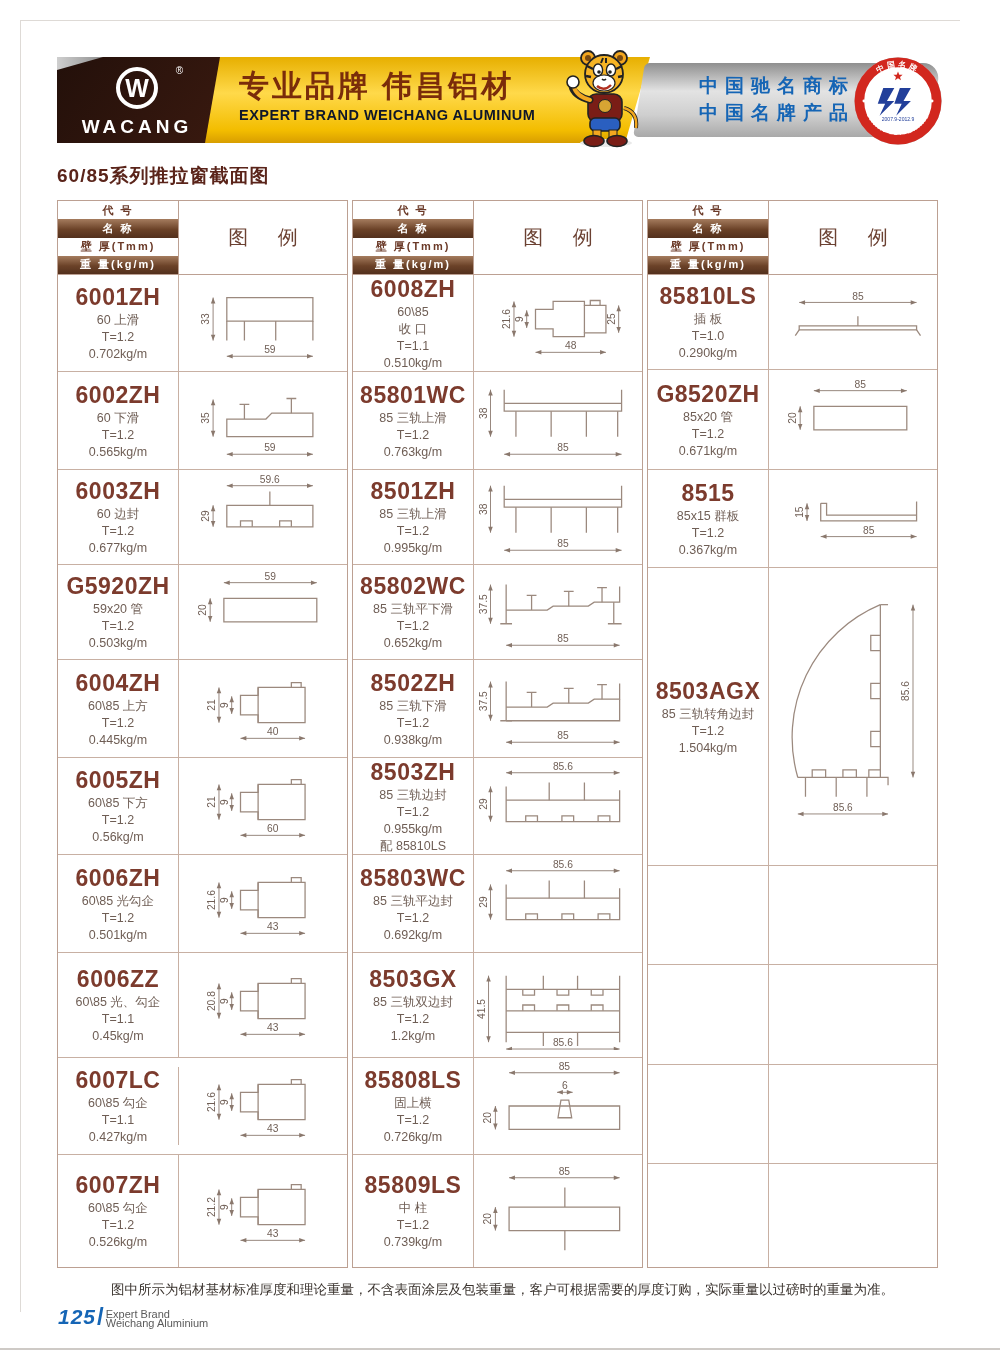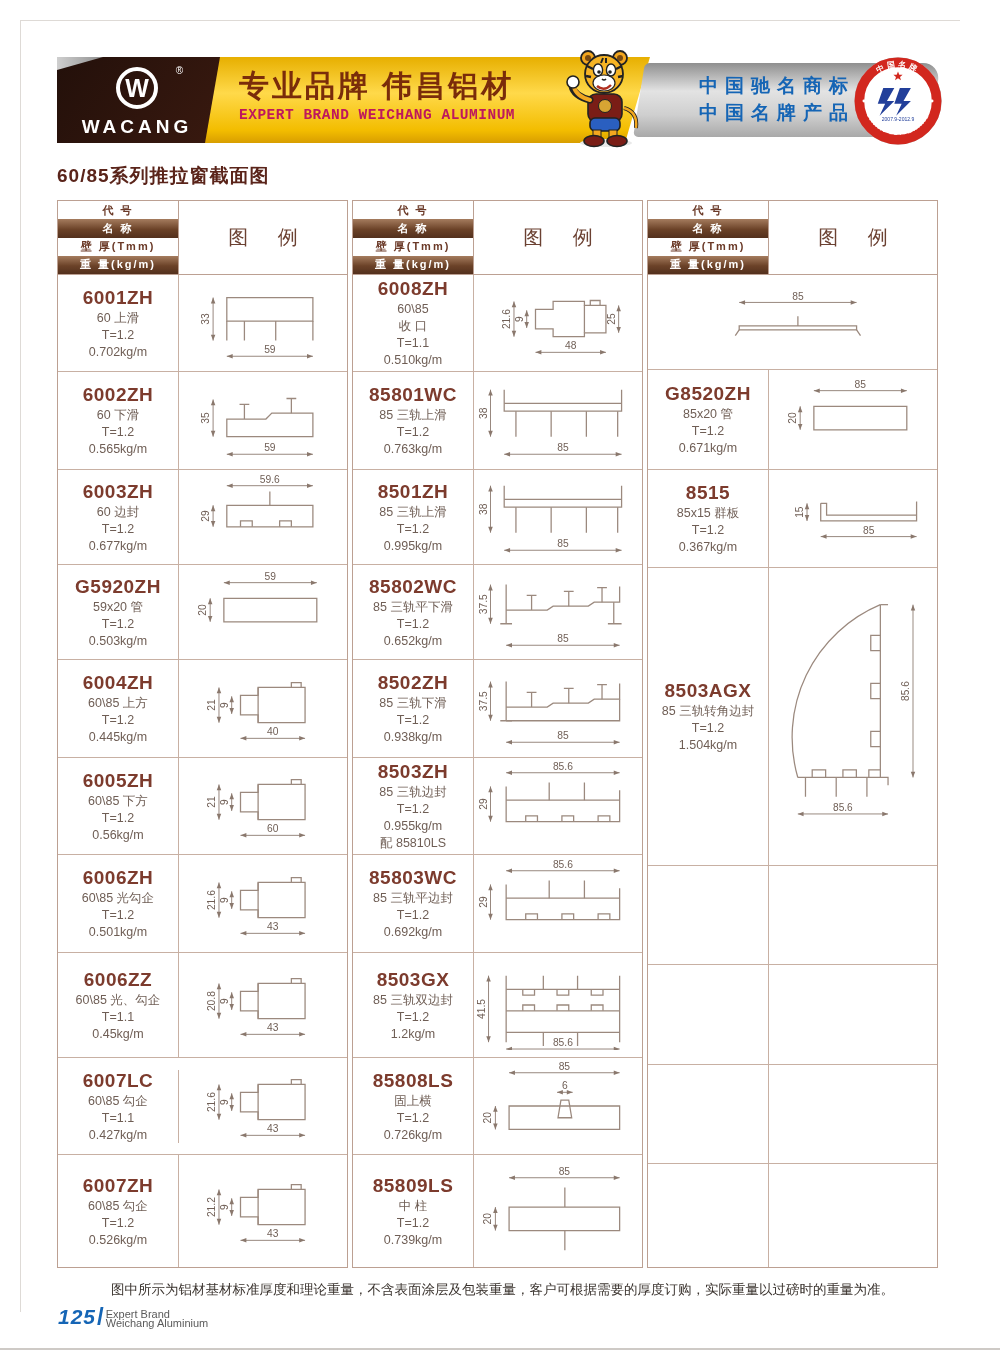--- a/index.html
+++ b/index.html
@@ -15,22 +15,22 @@
   .b-sliver{position:absolute;left:0;top:0;width:46px;height:13px;background:linear-gradient(90deg,#cfcfcf,#8f8f8f);
             clip-path:polygon(0 0,100% 0,0 100%);}
   .b-silver{position:absolute;left:582px;top:6px;width:296px;height:74px;transform:skewX(-9deg);
             border-radius:5px 18px 18px 5px;
             background:linear-gradient(180deg,#8f8f8f,#e3e3e3 38%,#cfcfcf 70%,#a9a9a9);}
   .logo{position:absolute;left:16px;top:8px;width:128px;text-align:center;color:#fff;}
   .logo .reg{position:absolute;right:18px;top:0;font-size:10px;color:#fff;}
   .logo-word{font-size:19px;font-weight:bold;letter-spacing:4px;margin-top:1px;}
   .cn-big{position:absolute;left:182px;top:9px;width:400px;font-size:30px;font-weight:bold;color:#7a2c0a;
           letter-spacing:3px;white-space:nowrap;}
-  .en-sub{position:absolute;left:182px;top:50px;width:420px;font-size:14.5px;font-weight:bold;color:#be185d;
-          letter-spacing:.5px;white-space:nowrap;font-family:Liberation Mono, monospace;}
+  .en-sub{position:absolute;left:182px;top:50px;width:420px;font-size:14.5px;font-weight:bold;color:#0f172a;
+          letter-spacing:.5px;white-space:nowrap;}
   .claims{position:absolute;left:642px;top:15px;color:#1565b5;font-size:19px;font-weight:bold;
           letter-spacing:7px;line-height:27px;white-space:nowrap;}
   .badge{position:absolute;left:795px;top:-2px;width:92px;height:92px;}
   .tiger{position:absolute;left:505px;top:-11px;width:88px;height:103px;z-index:6;}
   
   .pg-title{position:absolute;left:57px;top:163px;font-size:19px;font-weight:bold;color:#5a241a;letter-spacing:1px;}
   
   .tgroup{position:absolute;top:200px;width:291px;border:1px solid #bca092;box-sizing:border-box;background:#fff;}
   .tg0{left:57px;} .tg1{left:352px;} .tg2{left:647px;}
   .thead{display:flex;border-bottom:1px solid #bca092;height:73px;}
@@ -38,21 +38,21 @@
   .hrow{flex:1;display:flex;align-items:center;justify-content:center;font-size:11px;font-weight:bold;
         letter-spacing:2px;color:#6b3a28;}
   .hrow.brown{background:linear-gradient(180deg,#a57c5e,#6b4228 55%,#53301d);color:#fff;}
   .th-legend{flex:1;display:flex;align-items:center;justify-content:center;font-size:20px;color:#6b4132;
              letter-spacing:12px;text-indent:12px;}
   .trow{display:flex;border-bottom:1px solid #c8b0a3;box-sizing:border-box;}
   .trow:last-child{border-bottom:none;}
   .cell-info{width:121px;border-right:1px solid #c8b0a3;box-sizing:border-box;display:flex;flex-direction:column;
              align-items:center;justify-content:center;text-align:center;}
   .cell-diag{flex:1;display:flex;align-items:center;justify-content:center;}
-  .p-code{font-size:19px;font-weight:bold;color:#7c3b2d;letter-spacing:.5px;}
+  .p-code{font-size:23px;font-weight:bold;color:#7c3b2d;letter-spacing:.5px;}
   .p-sub{font-size:12.5px;color:#6f5e55;line-height:16px;margin-top:1px;}
   svg.diag path,svg.diag line,svg.diag polyline{stroke:#9b897e;fill:none;stroke-width:1.3;}
   svg.diag .dim{stroke:#8a786d;stroke-width:.9;}
   svg.diag .arr{fill:#8a786d;stroke:none;}
   svg.diag text{fill:#6f5e55;font-size:10.5px;font-family:"Liberation Sans",sans-serif;}
   
   .note{position:absolute;left:57px;top:1281px;width:891px;text-align:center;font-size:13.5px;color:#3a332e;}
   .pageno{position:absolute;left:58px;top:1303px;display:flex;align-items:center;}
   .pageno .num{font-size:21px;font-weight:bold;font-style:italic;color:#1565b5;letter-spacing:1px;}
   .pageno .slash{font-size:24px;color:#1565b5;font-weight:bold;margin:0 2px 0 1px;}
@@ -673,20 +673,26 @@
       <div class="thead">
         <div class="thead-left">
           <div class="hrow">代 号</div>
           <div class="hrow brown">名 称</div>
           <div class="hrow">壁 厚(Tmm)</div>
           <div class="hrow brown">重 量(kg/m)</div>
         </div>
         <div class="th-legend">图  例</div>
       </div>
       <div class="trow" style="height: 95px;">
+        <div class="cell-info">
+          <div class="p-code">85810LS</div>
+          <div class="p-sub">插 板</div>
+          <div class="p-sub">T=1.0</div>
+          <div class="p-sub">0.290kg/m</div>
+        </div>
         <div class="cell-diag">
           <svg class="diag" width="168" height="90" viewBox="0 0 170 92" preserveAspectRatio="xMidYMid meet">
             <path d="M30,50 H150 V54 H30 Z"></path>
             <path d="M90,50 V40"></path>
             <path d="M30,54 L26,60 M150,54 L154,60"></path>
             <line class="dim" x1="30" y1="26" x2="150" y2="26"></line>
             <polygon class="arr" points="30,26 36,23.7 36,28.3"></polygon>
             <polygon class="arr" points="150,26 144,23.7 144,28.3"></polygon>
             <text x="90" y="23" text-anchor="middle">85</text>
           </svg>

